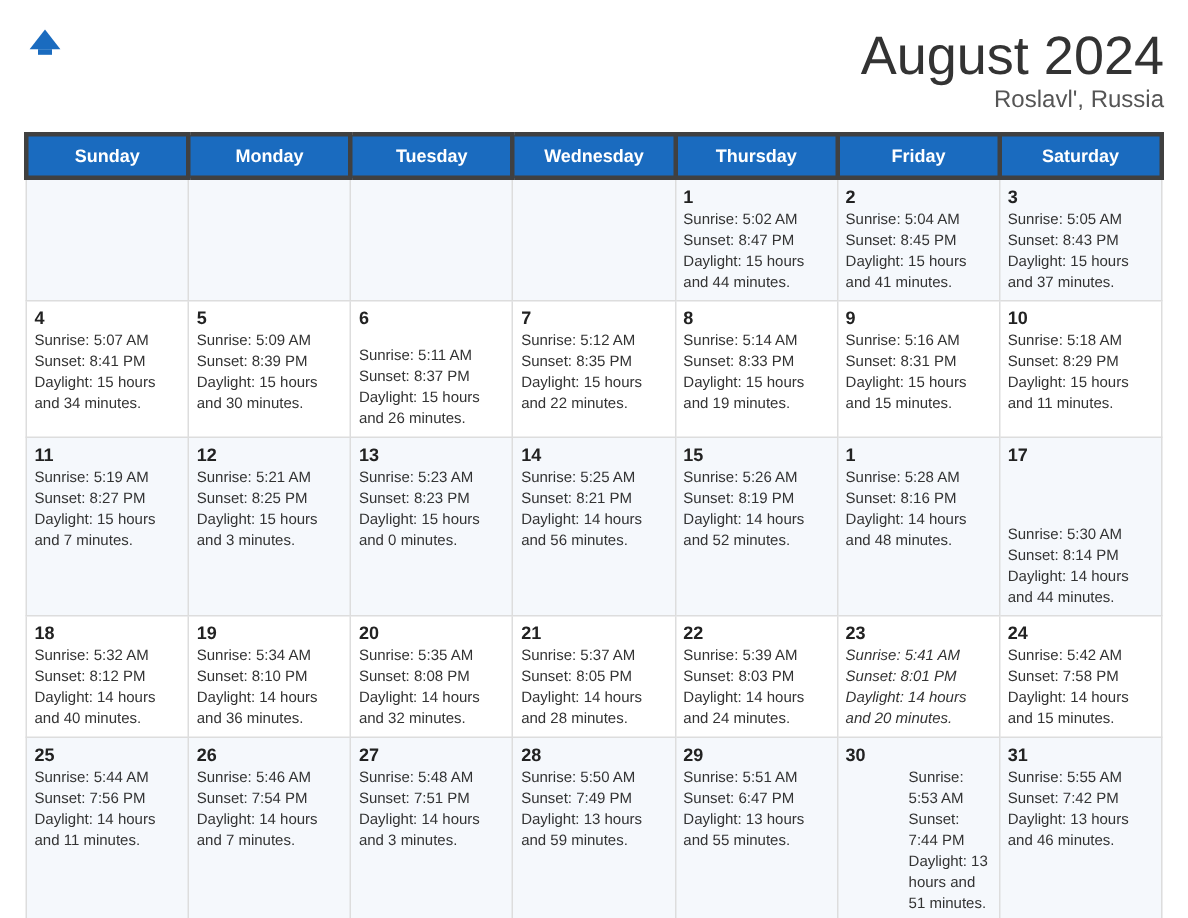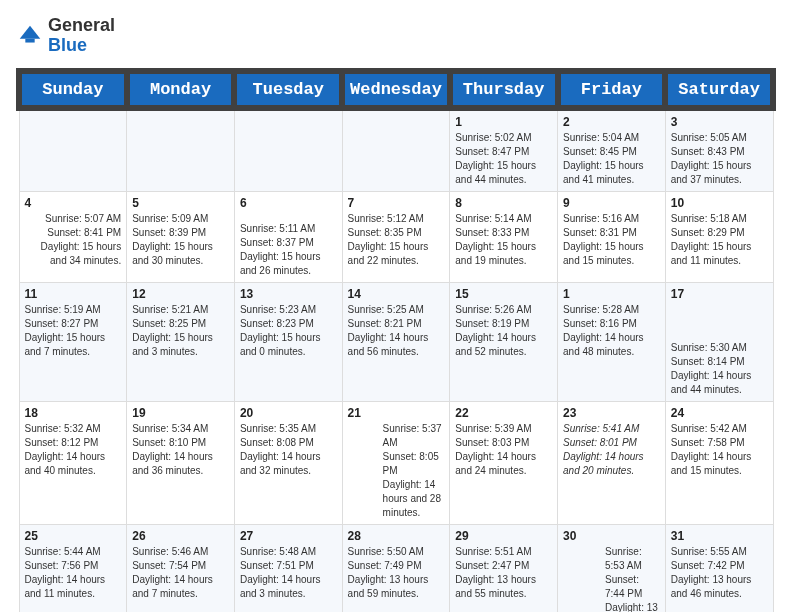--- a/index.html
+++ b/index.html
@@ -47,24 +47,23 @@
     table {
       width: 100%;
       border-collapse: collapse;
       table-layout: fixed;
     }
     thead tr th {
       background-color: #1a6bbf;
       color: white;
       text-align: center;
       padding: 6px 4px;
-      font-size: 17px;
+      font-size: 12px;
       font-weight: bold;
-      border: 6px solid #404040;
-      font-family: Liberation Mono, monospace;
+      border: 3px solid #404040;
     }
     tbody tr td {
       vertical-align: top;
       padding: 4px 5px;
       border: 1px solid #ddd;
       font-size: 10.5px;
       color: #222;
       height: 80px;
     }
     tbody tr:nth-child(odd) td {
@@ -93,26 +92,24 @@
   </style>
 </head>
 <body>
 
 <div class="header">
   <div class="logo">
     <svg class="logo-icon" viewBox="0 0 30 30">
       <polygon points="15,4 26,18 4,18" fill="#1a6bbf"></polygon>
       <rect x="10" y="18" width="10" height="4" fill="#1a6bbf"></rect>
     </svg>
-    <div class="logo-text">
-      <div><span class="general">General</span></div>
-      <div><span class="blue">Blue</span></div>
-    </div>
   </div>
   <div class="title-block">
+    <div class="month-year">August 2024</div>
+    <div class="location">Roslavl', Russia</div>
   </div>
 </div>
 
 <table>
   <thead>
     <tr>
     <th>Sunday</th>
         <th>Monday</th>
         <th>Tuesday</th>
         <th>Wednesday</th>
@@ -142,21 +139,21 @@
         <td>
           <div class="day-num">3</div>
           <div class="day-info" style="white-space: pre-line;">Sunrise: 5:05 AM
 Sunset: 8:43 PM
 Daylight: 15 hours and 37 minutes.</div>
         </td>
       </tr>
       <tr>
         <td>
           <div class="day-num">4</div>
-          <div class="day-info" style="white-space: pre-line; text-align: right;">Sunrise: 5:07 AM
+          <div class="day-info" style="white-space: pre-line;">Sunrise: 5:07 AM
 Sunset: 8:41 PM
 Daylight: 15 hours and 34 minutes.</div>
         </td>
         <td>
           <div class="day-num">5</div>
           <div class="day-info" style="white-space: pre-line;">Sunrise: 5:09 AM
 Sunset: 8:39 PM
 Daylight: 15 hours and 30 minutes.</div>
         </td>
         <td>
@@ -248,21 +245,21 @@
 Daylight: 14 hours and 36 minutes.</div>
         </td>
         <td>
           <div class="day-num">20</div>
           <div class="day-info" style="white-space: pre-line;">Sunrise: 5:35 AM
 Sunset: 8:08 PM
 Daylight: 14 hours and 32 minutes.</div>
         </td>
         <td>
           <div class="day-num">21</div>
-          <div class="day-info" style="white-space: pre-line; margin-left: 35px;">Sunrise: 5:37 AM
+          <div class="day-info" style="white-space: pre-line;">Sunrise: 5:37 AM
 Sunset: 8:05 PM
 Daylight: 14 hours and 28 minutes.</div>
         </td>
         <td>
           <div class="day-num">22</div>
           <div class="day-info" style="white-space: pre-line;">Sunrise: 5:39 AM
 Sunset: 8:03 PM
 Daylight: 14 hours and 24 minutes.</div>
         </td>
         <td>
@@ -299,21 +296,21 @@
         </td>
         <td>
           <div class="day-num">28</div>
           <div class="day-info" style="white-space: pre-line;">Sunrise: 5:50 AM
 Sunset: 7:49 PM
 Daylight: 13 hours and 59 minutes.</div>
         </td>
         <td>
           <div class="day-num">29</div>
           <div class="day-info" style="white-space: pre-line;">Sunrise: 5:51 AM
-Sunset: 2:47 PM
+Sunset: 6:47 PM
 Daylight: 13 hours and 55 minutes.</div>
         </td>
         <td>
           <div class="day-num">30</div>
           <div class="day-info" style="white-space: pre-line; margin-left: 42px;">Sunrise: 5:53 AM
 Sunset: 7:44 PM
 Daylight: 13 hours and 51 minutes.</div>
         </td>
         <td>
           <div class="day-num">31</div>

